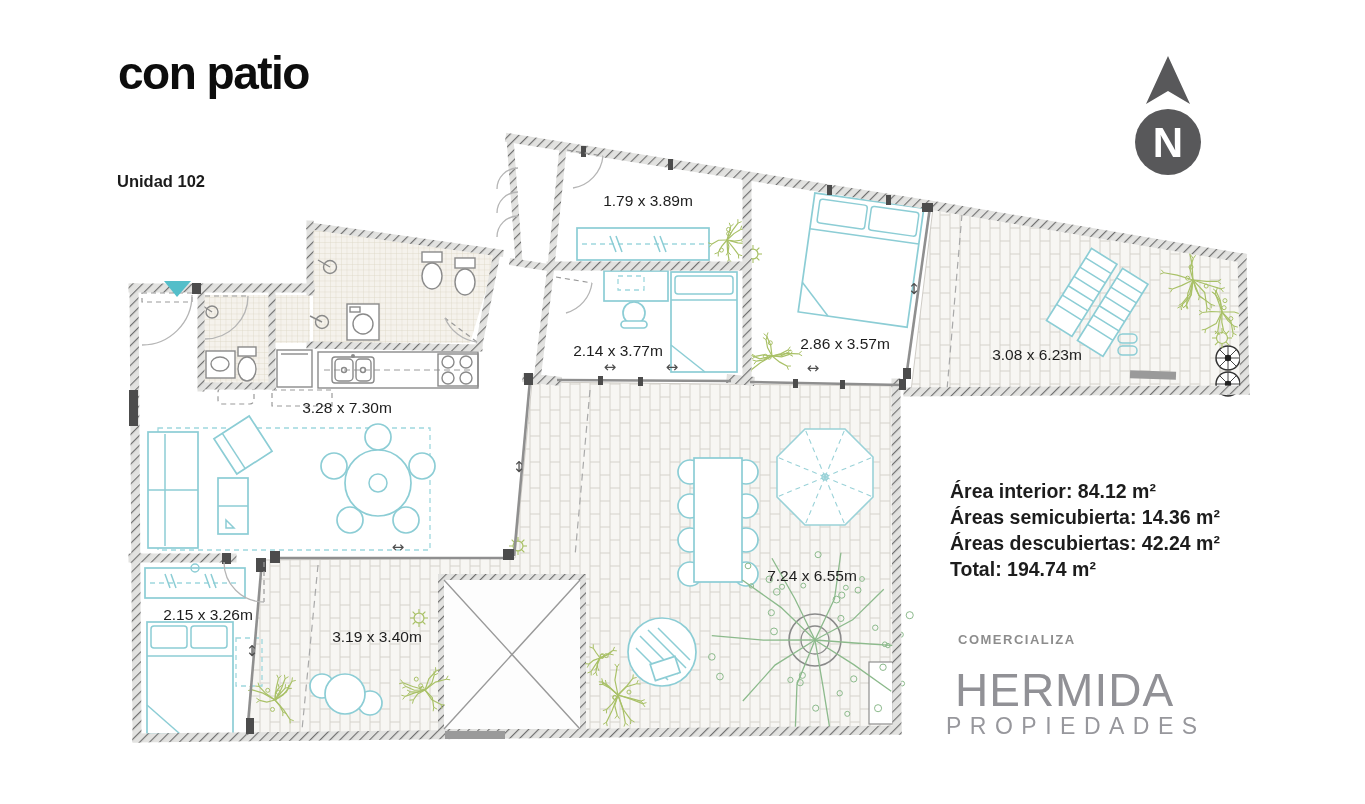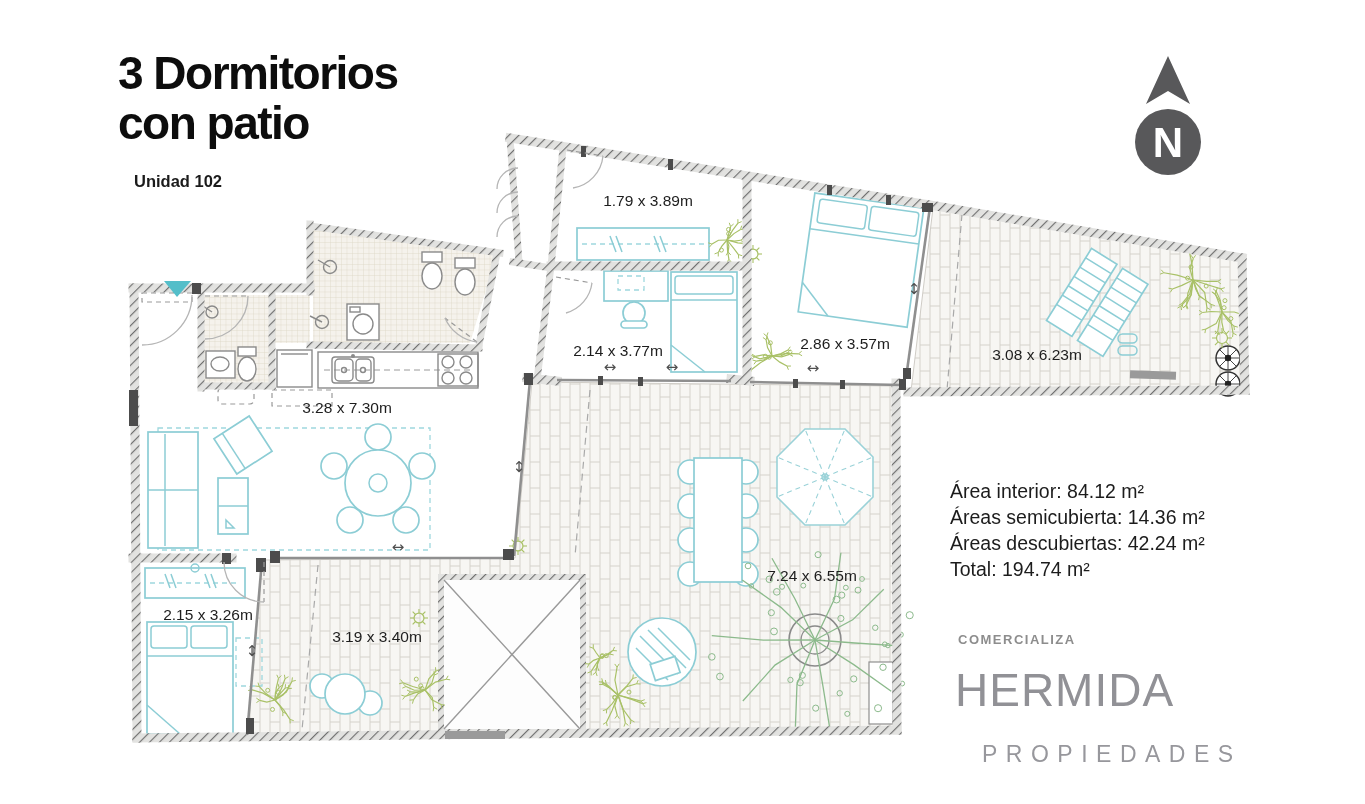--- a/index.html
+++ b/index.html
@@ -1,28 +1,28 @@
 <!DOCTYPE html>
 <html><head>
 <meta charset="utf-8">
 <style>
   html,body{margin:0;padding:0;background:#ffffff;}
   .page{position:relative;width:1365px;height:804px;background:#ffffff;overflow:hidden;
         font-family:"Liberation Sans",sans-serif;}
   .title{position:absolute;left:118px;top:48px;font-size:46px;font-weight:700;
          letter-spacing:-1.5px;line-height:50px;color:#0d0d0d;}
-  .unit{position:absolute;left:134px;top:172px;font-size:16.5px;font-weight:700;color:#1b1b1b;}
-  .areas{position:absolute;left:950px;top:478px;font-size:19.5px;font-weight:400;
+  .unit{position:absolute;left:117px;top:172px;font-size:16.5px;font-weight:700;color:#1b1b1b;}
+  .areas{position:absolute;left:950px;top:478px;font-size:19.5px;font-weight:700;
          color:#1c1c1c;line-height:26px;}
   .brand-intro{position:absolute;left:958px;top:632px;font-size:13px;font-weight:700;
          letter-spacing:1.5px;color:#8d8d8d;}
   .brand-name{position:absolute;left:955px;top:663px;font-size:46px;font-weight:400;
          letter-spacing:1px;color:#919196;}
-  .brand-sub{position:absolute;left:982px;top:713px;font-size:23px;font-weight:400;
-         letter-spacing:8.5px;color:#97979c;margin-top:28px;}
+  .brand-sub{position:absolute;left:946px;top:713px;font-size:23px;font-weight:400;
+         letter-spacing:8.5px;color:#97979c;}
   svg text{font-family:"Liberation Sans",sans-serif;}
   .lbl{font-size:15.5px;fill:#1d1d1d;text-anchor:middle;}
   .arrowg{font-size:15px;fill:#4f4f4f;text-anchor:middle;font-family:"DejaVu Sans",sans-serif;}
   .wall{stroke:url(#hatch);stroke-width:9;fill:none;stroke-linecap:square;}
   .wall7{stroke:url(#hatch);stroke-width:7;fill:none;stroke-linecap:square;}
   .thin{stroke:#8f8f8f;stroke-width:2.6;fill:none;}
   .jamb{fill:#4c4c4c;}
   .solidw{fill:#9a9a9a;}
   .door{stroke:#b5b5b5;fill:none;stroke-width:1.3;}
   .leaf{stroke:#9a9a9a;stroke-dasharray:5 4;fill:none;stroke-width:1.2;}
@@ -32,21 +32,20 @@
   .furl{stroke:#8ccdd5;fill:none;stroke-width:1.5;}
   .furd{stroke:#9ed8de;fill:none;stroke-width:1.3;stroke-dasharray:5 4;}
   .dash{stroke:#a9a9a9;stroke-dasharray:7 5;stroke-width:1.2;fill:none;}
 </style>
 </head>
 <body>
 
 <div class="page">
 
   <div class="title">
-    <div>3 Dormitorios</div>
     <div>con patio</div>
   </div>
   <div class="unit">Unidad 102</div>
 
   <div class="areas">
     <div>Área interior: 84.12 m²</div>
     <div>Áreas semicubierta: 14.36 m²</div>
     <div>Áreas descubiertas: 42.24 m²</div>
     <div>Total: 194.74 m²</div>
   </div>

